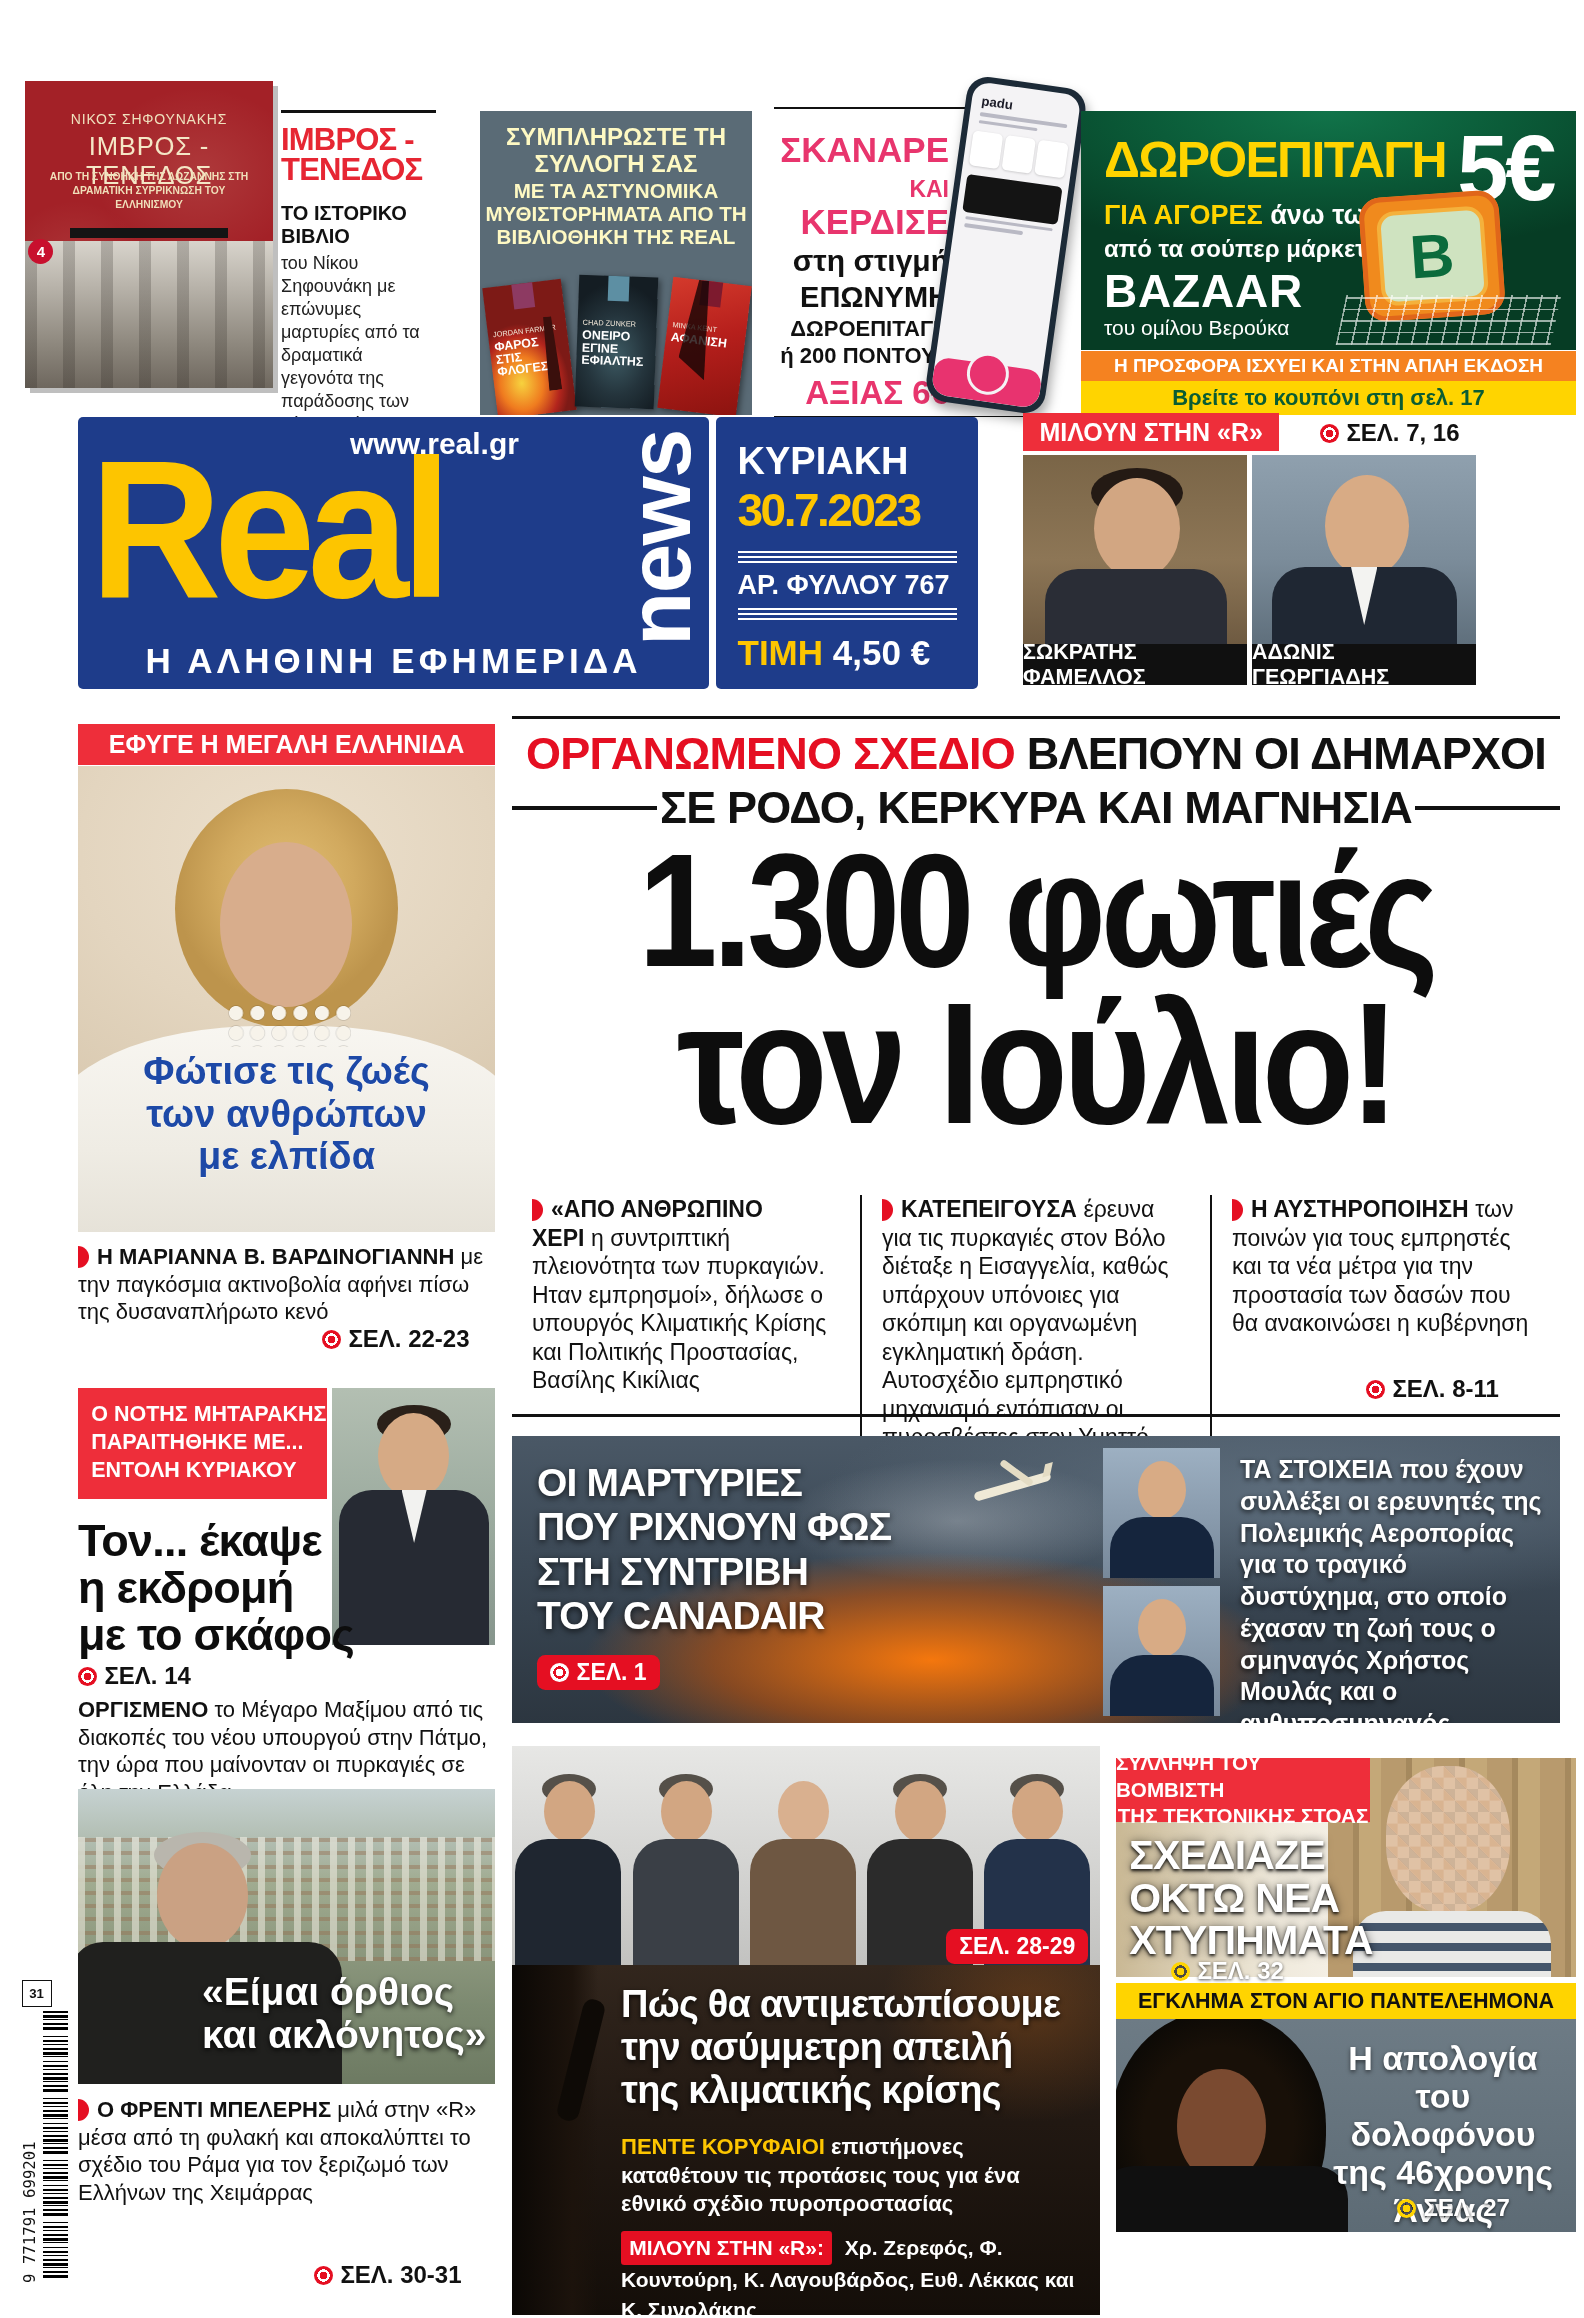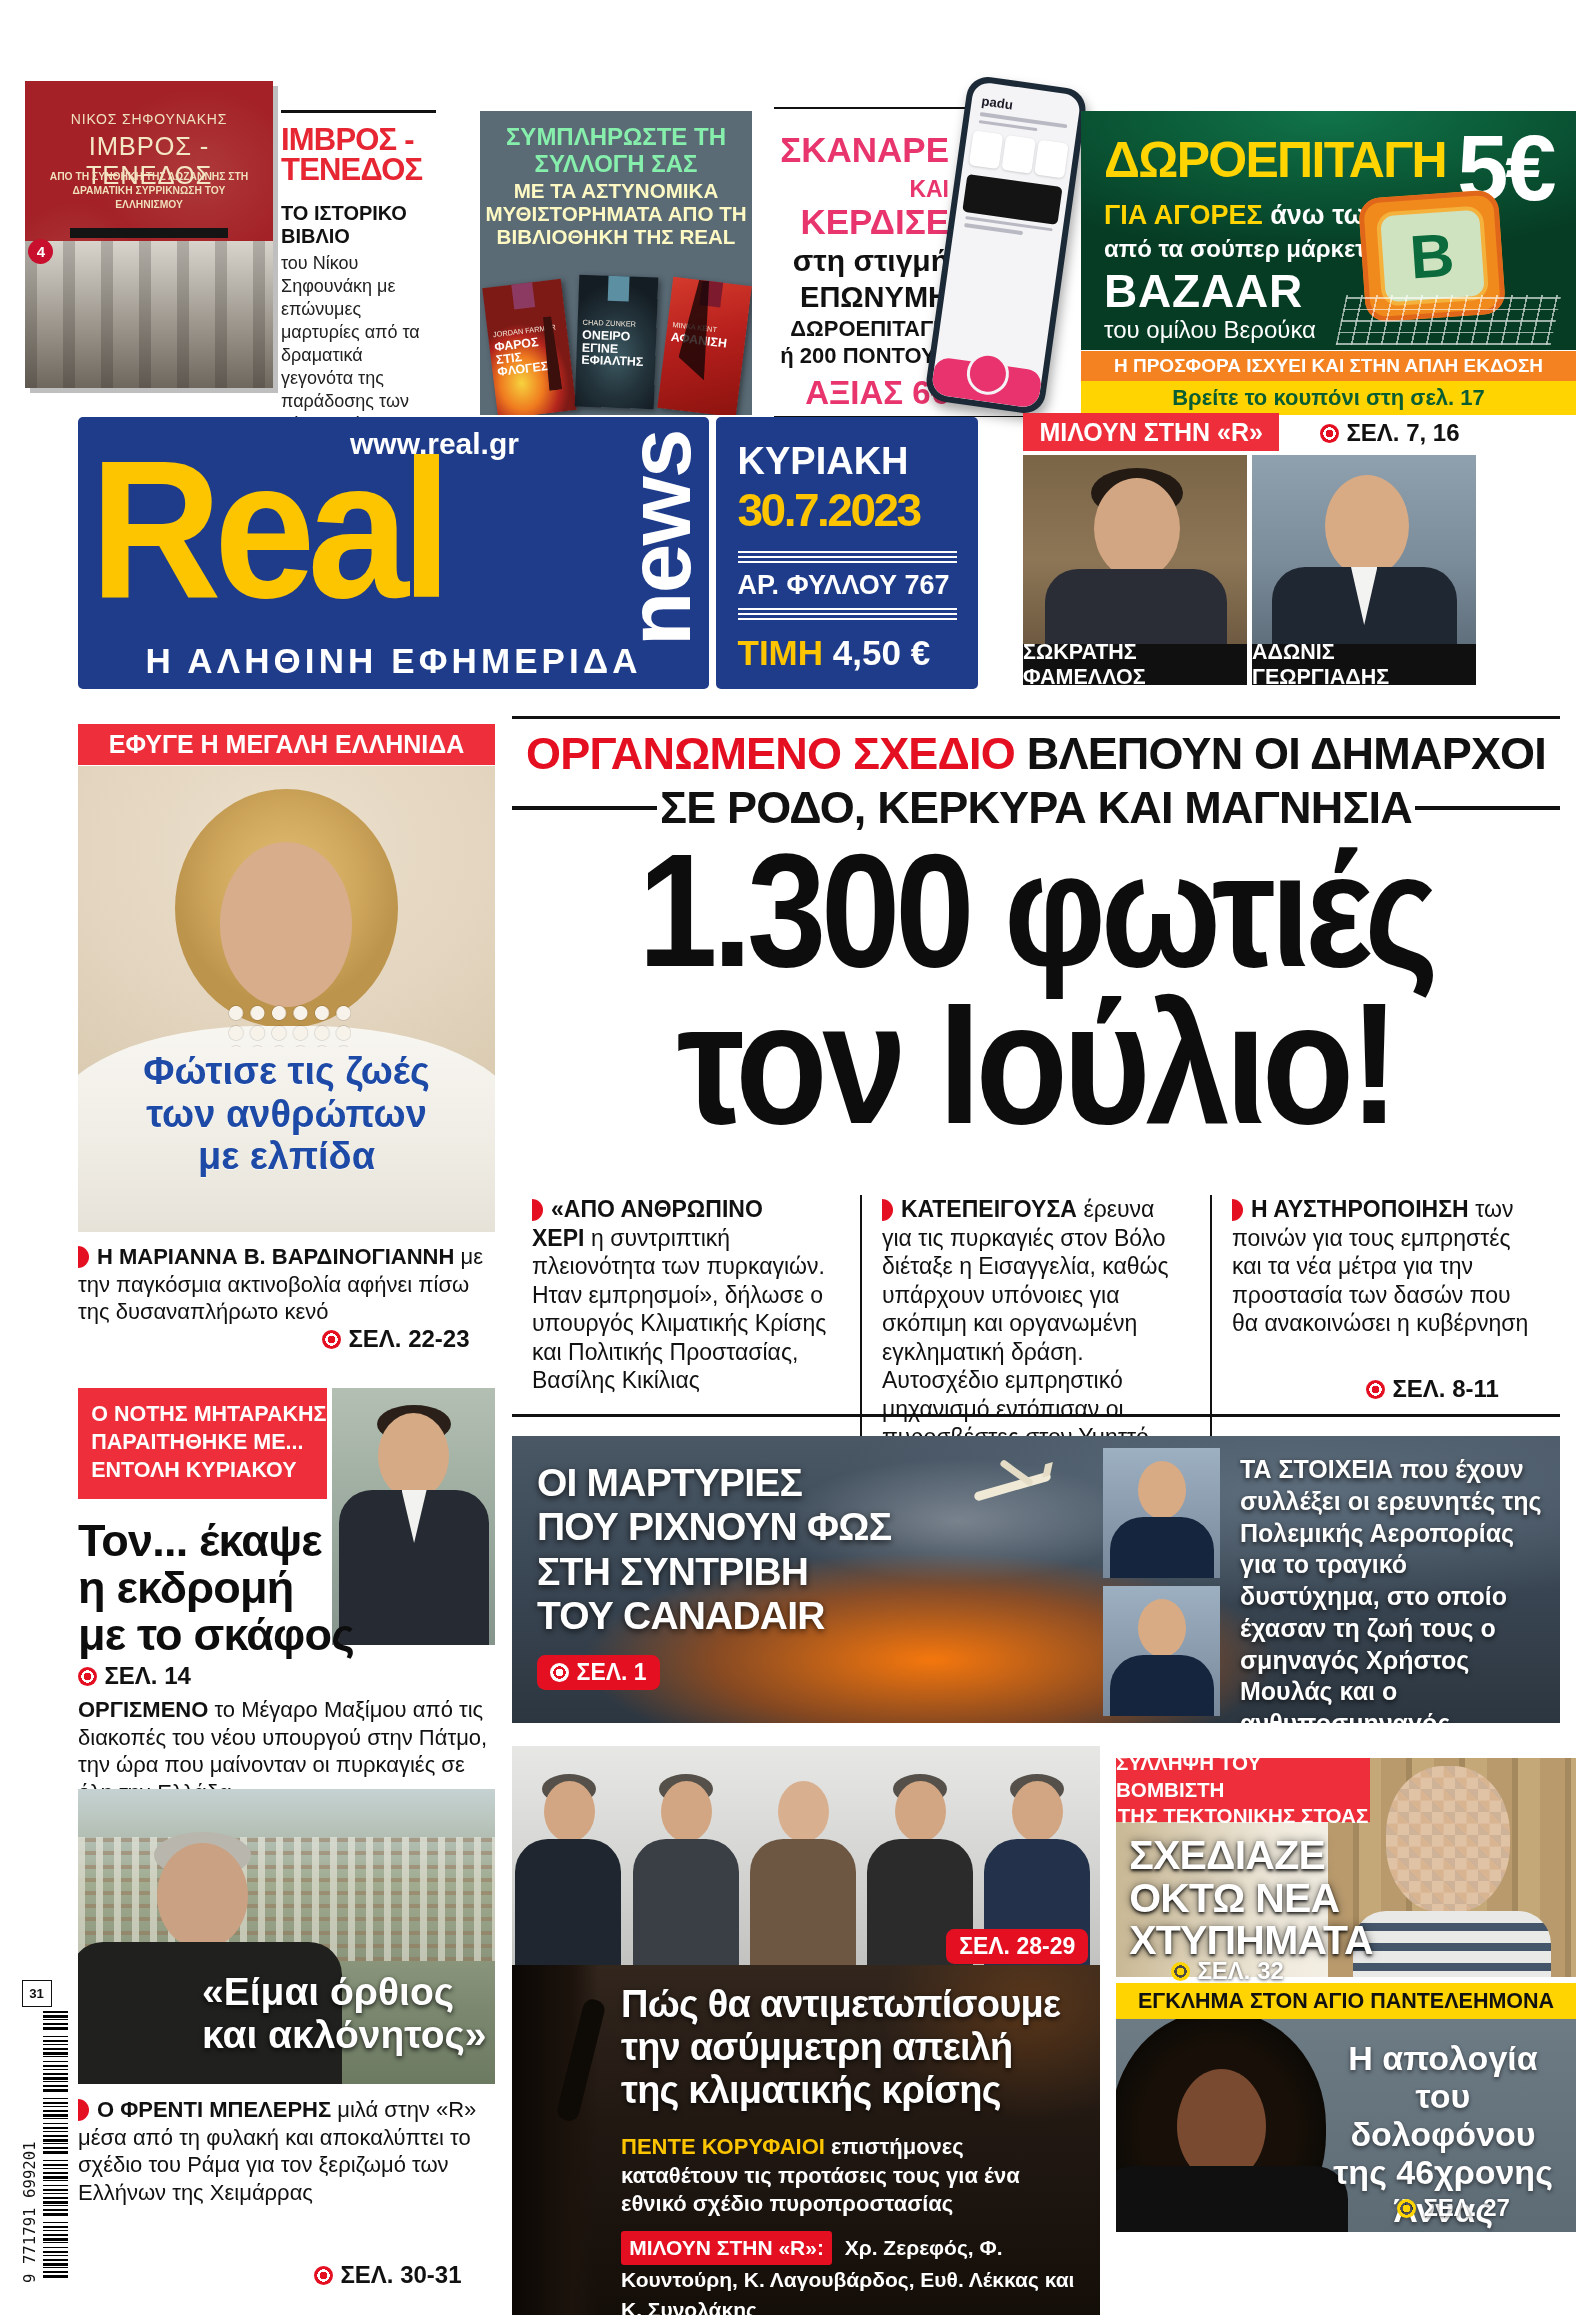--- a/index.html
+++ b/index.html
@@ -34,21 +34,21 @@
     background:repeating-linear-gradient(90deg, rgba(40,35,30,.45) 0 11.6px, transparent 11.6px 38px);opacity:.5;}
   .p1-badge{position:absolute;left:3.3px;bottom:124px;width:25px;height:25px;border-radius:50%;background:#c8102e;
     color:#fff;font-weight:bold;font-size:15px;display:flex;align-items:center;justify-content:center;}
   .p1-rule{left:281px;top:110px;width:155px;height:2.5px;background:#111;}
   .p1-text{left:281px;top:125px;width:158px;}
   .p1-h{color:#e62633;font-weight:bold;font-size:31px;line-height:.98;letter-spacing:-0.8px;}
   .p1-lead{margin-top:16.5px;font-weight:bold;font-size:20px;color:#111;}
   .p1-body{margin-top:3.3px;font-size:18px;line-height:1.28;color:#222;}
 
   .p2{left:480px;top:111px;width:272px;height:304px;background:#5a6b76;overflow:hidden;}
-  .p2-t1{margin:13.2px 6.6px 0;text-align:center;color:#86efac;font-weight:bold;font-size:24px;line-height:1.1;}
+  .p2-t1{margin:13.2px 6.6px 0;text-align:center;color:#fef9c3;font-weight:bold;font-size:24px;line-height:1.1;}
   .p2-t2{margin:1.7px 5px 0;text-align:center;color:#fef9c3;font-weight:bold;font-size:20.6px;line-height:1.12;}
   .p2-book{position:absolute;width:79px;height:132px;box-shadow:2.5px 2.5px 6.6px rgba(0,0,0,.45);}
   .p2-book .tab{position:absolute;top:0;left:50%;transform:translateX(-50%);width:21.5px;height:25px;}
   .p2-au{position:absolute;top:43px;left:5px;right:5px;color:#f3e9da;font-size:7.4px;text-align:left;}
   .p2-ti{position:absolute;top:54px;left:5px;right:3.3px;color:#fff;font-size:12.4px;font-weight:bold;line-height:1.02;}
   .p2-b1{left:10px;top:172px;transform:rotate(-7deg);background:
     radial-gradient(60% 45% at 35% 75%, #f7d23e 0%, #ef7b1f 45%, #b3251d 80%, #7d1a16 100%);}
   .p2-b1::after{content:"";position:absolute;right:11.6px;top:36px;width:13.2px;height:74px;background:#3a0f0c;
     clip-path:polygon(20% 0,80% 0,100% 100%,0 100%);}
   .p2-b1 .tab{background:#8d3a62;}
@@ -88,21 +88,21 @@
     width:36px;height:36px;border-radius:50%;background:#e8336f;border:3.3px solid #f4f3f5;}
 
   .p4-green{left:1081px;top:111px;width:495px;height:239px;color:#fff;overflow:hidden;
     background:radial-gradient(80% 60% at 50% 0%, #11744a 0%, #0b5c39 45%, #063c24 100%);}
   .p4-title{position:absolute;left:23px;top:20px;color:#ffd400;font-weight:bold;font-size:50px;letter-spacing:-1.7px;}
   .p4-amount{position:absolute;right:23px;top:5px;color:#fff;font-weight:bold;font-size:92px;letter-spacing:-3.3px;}
   .p4-l1{position:absolute;left:23px;top:89px;font-size:27px;font-weight:bold;}
   .p4-l1 .acc{color:#ffd400;}
   .p4-l2{position:absolute;left:23px;top:124px;font-size:24px;font-weight:bold;}
   .p4-brand{position:absolute;left:23px;top:153px;font-size:46px;font-weight:bold;letter-spacing:0.8px;}
-  .p4-l3{position:absolute;left:23px;top:205px;font-size:24px;}
+  .p4-l3{position:absolute;left:23px;top:205px;font-size:21px;}
   .p4-logo{position:absolute;right:74px;top:83px;width:140px;height:124px;border-radius:21.5px;transform:rotate(-4deg);
     background:#f08a1d;box-shadow:0 0 0 5px #e0661a inset;display:flex;align-items:center;justify-content:center;}
   .p4-logo-in{width:99px;height:86px;border-radius:13.2px;background:#cfe3c0;display:flex;align-items:center;justify-content:center;
     box-shadow:0 0 0 4.1px #f4b13c;}
   .p4-logo-b{color:#0b6b3c;font-weight:bold;font-size:61px;}
   .p4-cart{position:absolute;right:20px;bottom:5px;width:215px;height:50px;
     background:repeating-linear-gradient(90deg, rgba(255,255,255,.75) 0 1.7px, transparent 1.7px 15px),
                repeating-linear-gradient(0deg, rgba(255,255,255,.75) 0 1.7px, transparent 1.7px 11.6px);
     transform:skewX(-12deg);opacity:.8;}
   .p4-orange{left:1081px;top:351px;width:495px;height:30.5px;background:#f58220;color:#fff;font-weight:bold;

